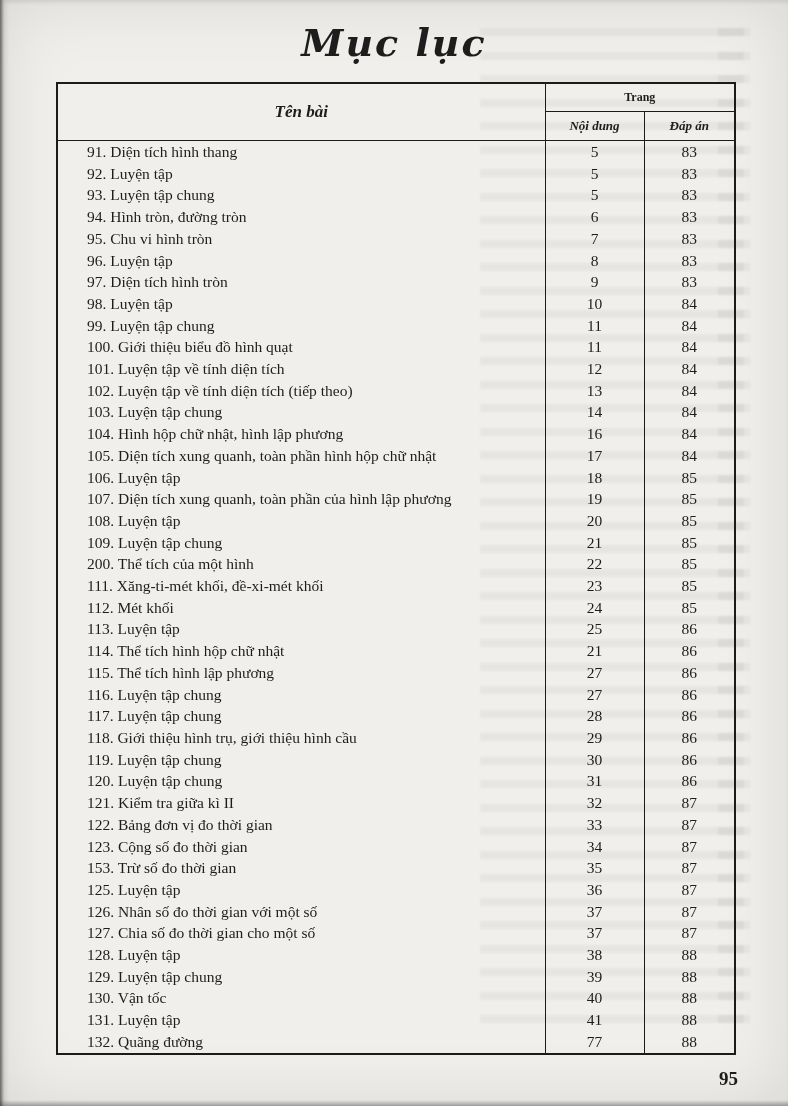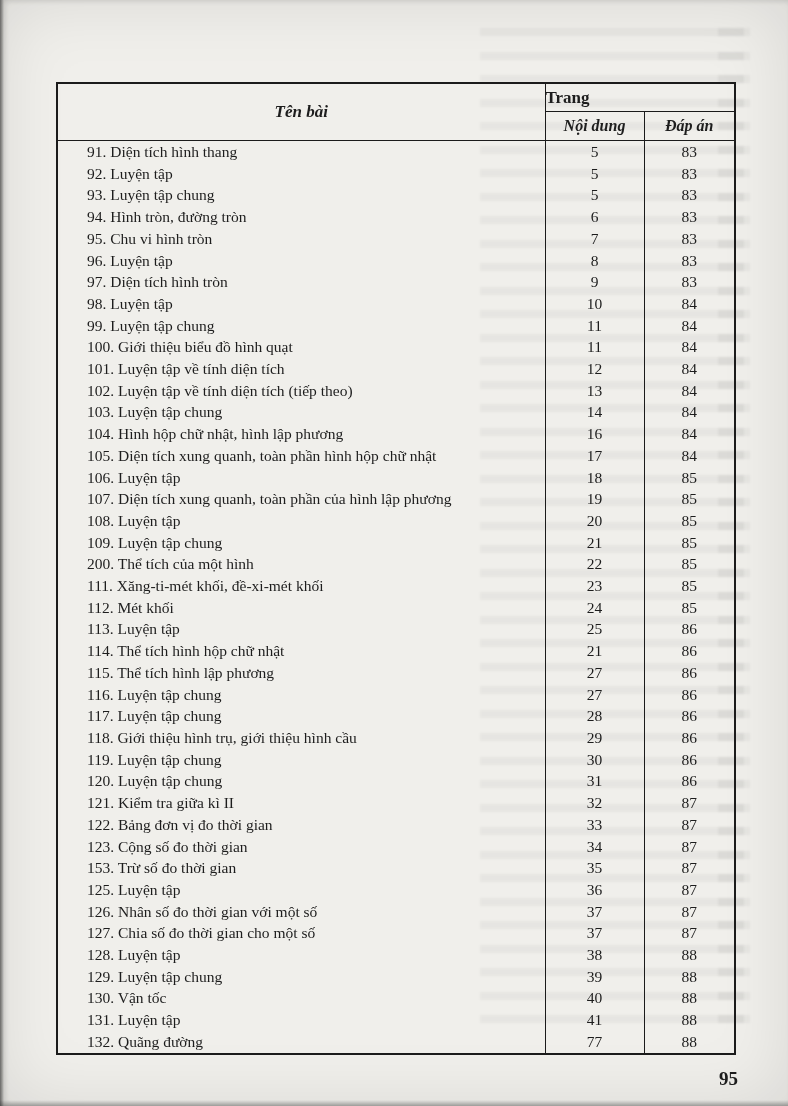--- a/index.html
+++ b/index.html
@@ -68,28 +68,28 @@
   table.toc { border: 2px solid #1b1b1b; }
   thead th { border: 1.5px solid #1b1b1b; padding: 0; }
   th.name-head {
     font-style: italic;
     font-weight: bold;
     font-size: 17px;
     vertical-align: middle;
   }
   th.group-head {
     font-weight: bold;
-    font-size: 17px;
+    font-size: 12px;
     height: 27px;
-    text-align: left;
+    text-align: center;
   }
   th.sub-head {
     font-weight: bold;
     font-style: italic;
-    font-size: 16px;
+    font-size: 13px;
     height: 28px;
     text-align: center;
   }
   tbody td {
     height: 21.7px;
     padding: 0;
     font-size: 15.5px;
     line-height: 21.7px;
     white-space: nowrap;
     overflow: hidden;
@@ -115,20 +115,21 @@
 <body>
 
 <div class="page">
 
   <div class="edge-left"></div>
   <div class="edge-bottom"></div>
 
   <div class="ghost"></div>
   <div class="ghost-nums"></div>
 
+  <div class="title">Mục lục</div>
 
   <table class="toc">
     <colgroup>
       <col style="width: 488px">
       <col style="width: 99px">
       <col style="width: 91px">
     </colgroup>
     <thead>
       <tr>
         <th class="name-head" rowspan="2">Tên bài</th>

